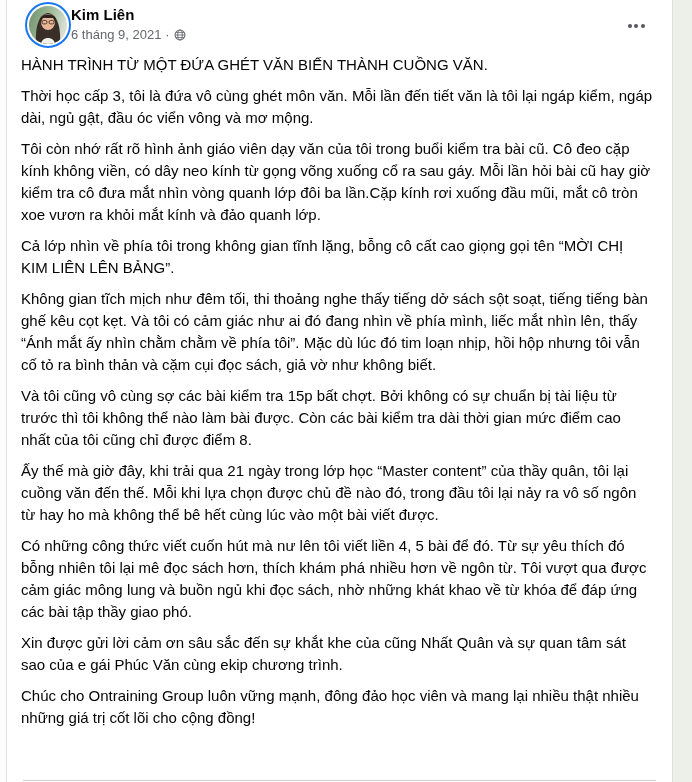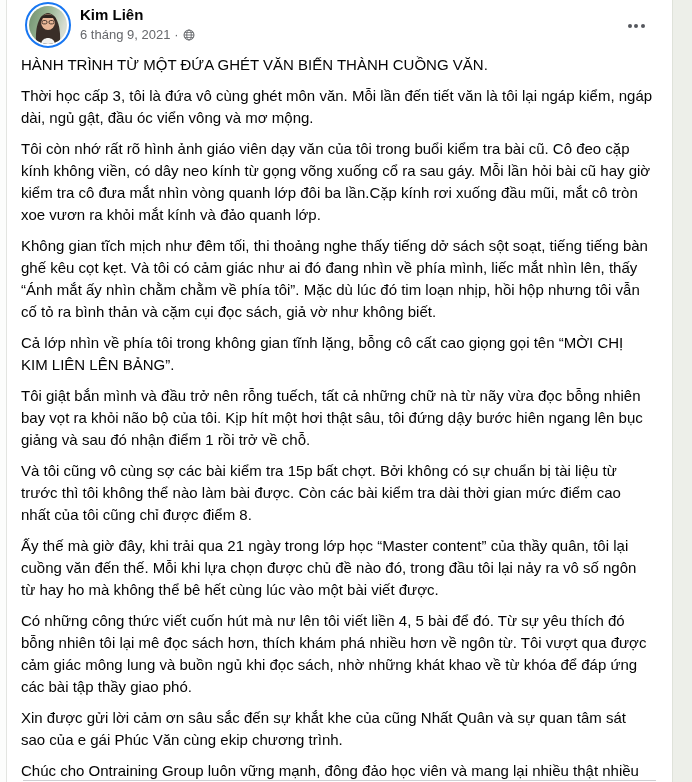--- a/index.html
+++ b/index.html
@@ -14,21 +14,21 @@
   }
   .card{
     position:absolute;left:6px;top:0;width:667px;height:782px;
     background:#ffffff;box-sizing:border-box;
     border-left:1px solid #e3e5e1;border-right:1px solid #dfe2da;
   }
   
   .post-header{
     position:relative;
     padding:2px 16px 4px 18px;
-    display:flex;align-items:flex-start;gap:9px;
+    display:flex;align-items:flex-start;
   }
   .avatar-ring{
     width:46px;height:46px;border-radius:50%;
     border:2px solid #1877f2;
     box-sizing:border-box;background:#fff;
     display:flex;align-items:center;justify-content:center;
     flex:0 0 auto;cursor:pointer;
   }
   .avatar-img{
     width:38px;height:38px;border-radius:50%;overflow:hidden;display:block;
@@ -105,23 +105,22 @@
       <i></i>
         <i></i>
         <i></i>
     </div>
   </div>
 
   <div class="post-body">
     <p>HÀNH TRÌNH TỪ MỘT ĐỨA GHÉT VĂN BIẾN THÀNH CUỒNG VĂN.</p>
     <p>Thời học cấp 3, tôi là đứa vô cùng ghét môn văn. Mỗi lần đến tiết văn là tôi lại ngáp kiểm, ngáp dài, ngủ gật, đầu óc viển vông và mơ mộng.</p>
     <p>Tôi còn nhớ rất rõ hình ảnh giáo viên dạy văn của tôi trong buổi kiểm tra bài cũ. Cô đeo cặp kính không viền, có dây neo kính từ gọng võng xuống cổ ra sau gáy. Mỗi lần hỏi bài cũ hay giờ kiểm tra cô đưa mắt nhìn vòng quanh lớp đôi ba lần.Cặp kính rơi xuống đầu mũi, mắt cô tròn xoe vươn ra khỏi mắt kính và đảo quanh lớp.</p>
+    <p>Cả lớp nhìn về phía tôi trong không gian tĩnh lặng, bỗng cô cất cao giọng gọi tên “MỜI CHỊ KIM LIÊN LÊN BẢNG”.</p>
     <p>Không gian tĩch mịch như đêm tối, thi thoảng nghe thấy tiếng dở sách sột soạt, tiếng tiếng bàn ghế kêu cọt kẹt. Và tôi có cảm giác như ai đó đang nhìn về phía mình, liếc mắt nhìn lên, thấy “Ánh mắt ấy nhìn chằm chằm về phía tôi”. Mặc dù lúc đó tim loạn nhịp, hồi hộp nhưng tôi vẫn cố tỏ ra bình thản và cặm cụi đọc sách, giả vờ như không biết.</p>
-    <p>Cả lớp nhìn về phía tôi trong không gian tĩnh lặng, bỗng cô cất cao giọng gọi tên “MỜI CHỊ KIM LIÊN LÊN BẢNG”.</p>
-    <p>Tôi giật bắn mình và đầu trở nên rỗng tuếch, tất cả những chữ nà từ nãy vừa đọc bỗng nhiên bay vọt ra khỏi não bộ của tôi. Kịp hít một hơi thật sâu, tôi đứng dậy bước hiên ngang lên bục giảng và sau đó nhận điểm 1 rồi trở về chỗ.</p>
     <p>Và tôi cũng vô cùng sợ các bài kiểm tra 15p bất chợt. Bởi không có sự chuẩn bị tài liệu từ trước thì tôi không thể nào làm bài được. Còn các bài kiểm tra dài thời gian mức điểm cao nhất của tôi cũng chỉ được điểm 8.</p>
     <p>Ấy thế mà giờ đây, khi trải qua 21 ngày trong lớp học “Master content” của thầy quân, tôi lại cuồng văn đến thế. Mỗi khi lựa chọn được chủ đề nào đó, trong đầu tôi lại nảy ra vô số ngôn từ  hay ho mà không thể bê hết cùng lúc vào một bài viết được.</p>
     <p>Có những công thức viết cuốn hút mà nư lên tôi viết liền 4, 5 bài để đó. Từ sự yêu thích đó bỗng nhiên tôi lại mê đọc sách hơn, thích khám phá nhiều hơn về ngôn từ. Tôi vượt qua được cảm giác mông lung và buồn ngủ khi đọc sách, nhờ những khát khao về từ khóa để đáp ứng các bài tập thầy giao phó.</p>
     <p>Xin được gửi lời cảm ơn sâu sắc đến sự khắt khe của cũng Nhất Quân và sự quan tâm sát sao của e gái Phúc Văn cùng ekip chương trình.</p>
     <p>Chúc cho Ontraining Group luôn vững mạnh, đông đảo học viên và mang lại nhiều thật nhiều những giá trị cốt lõi cho cộng đồng!</p>
 
   </div>
 
   <div class="bottom-divider"></div>
 </div>

